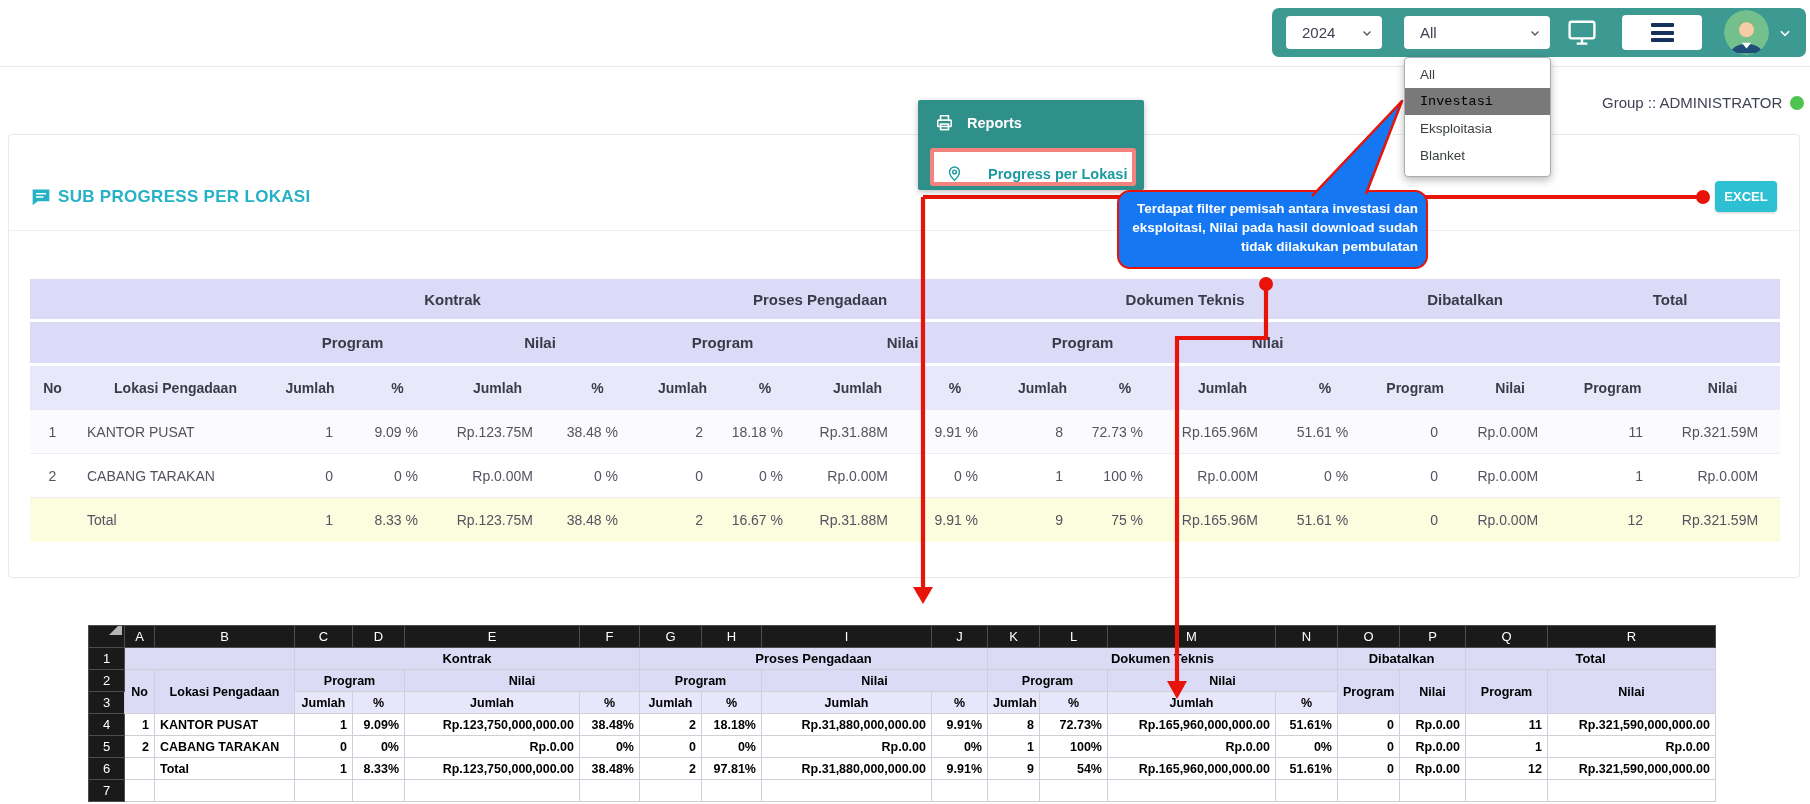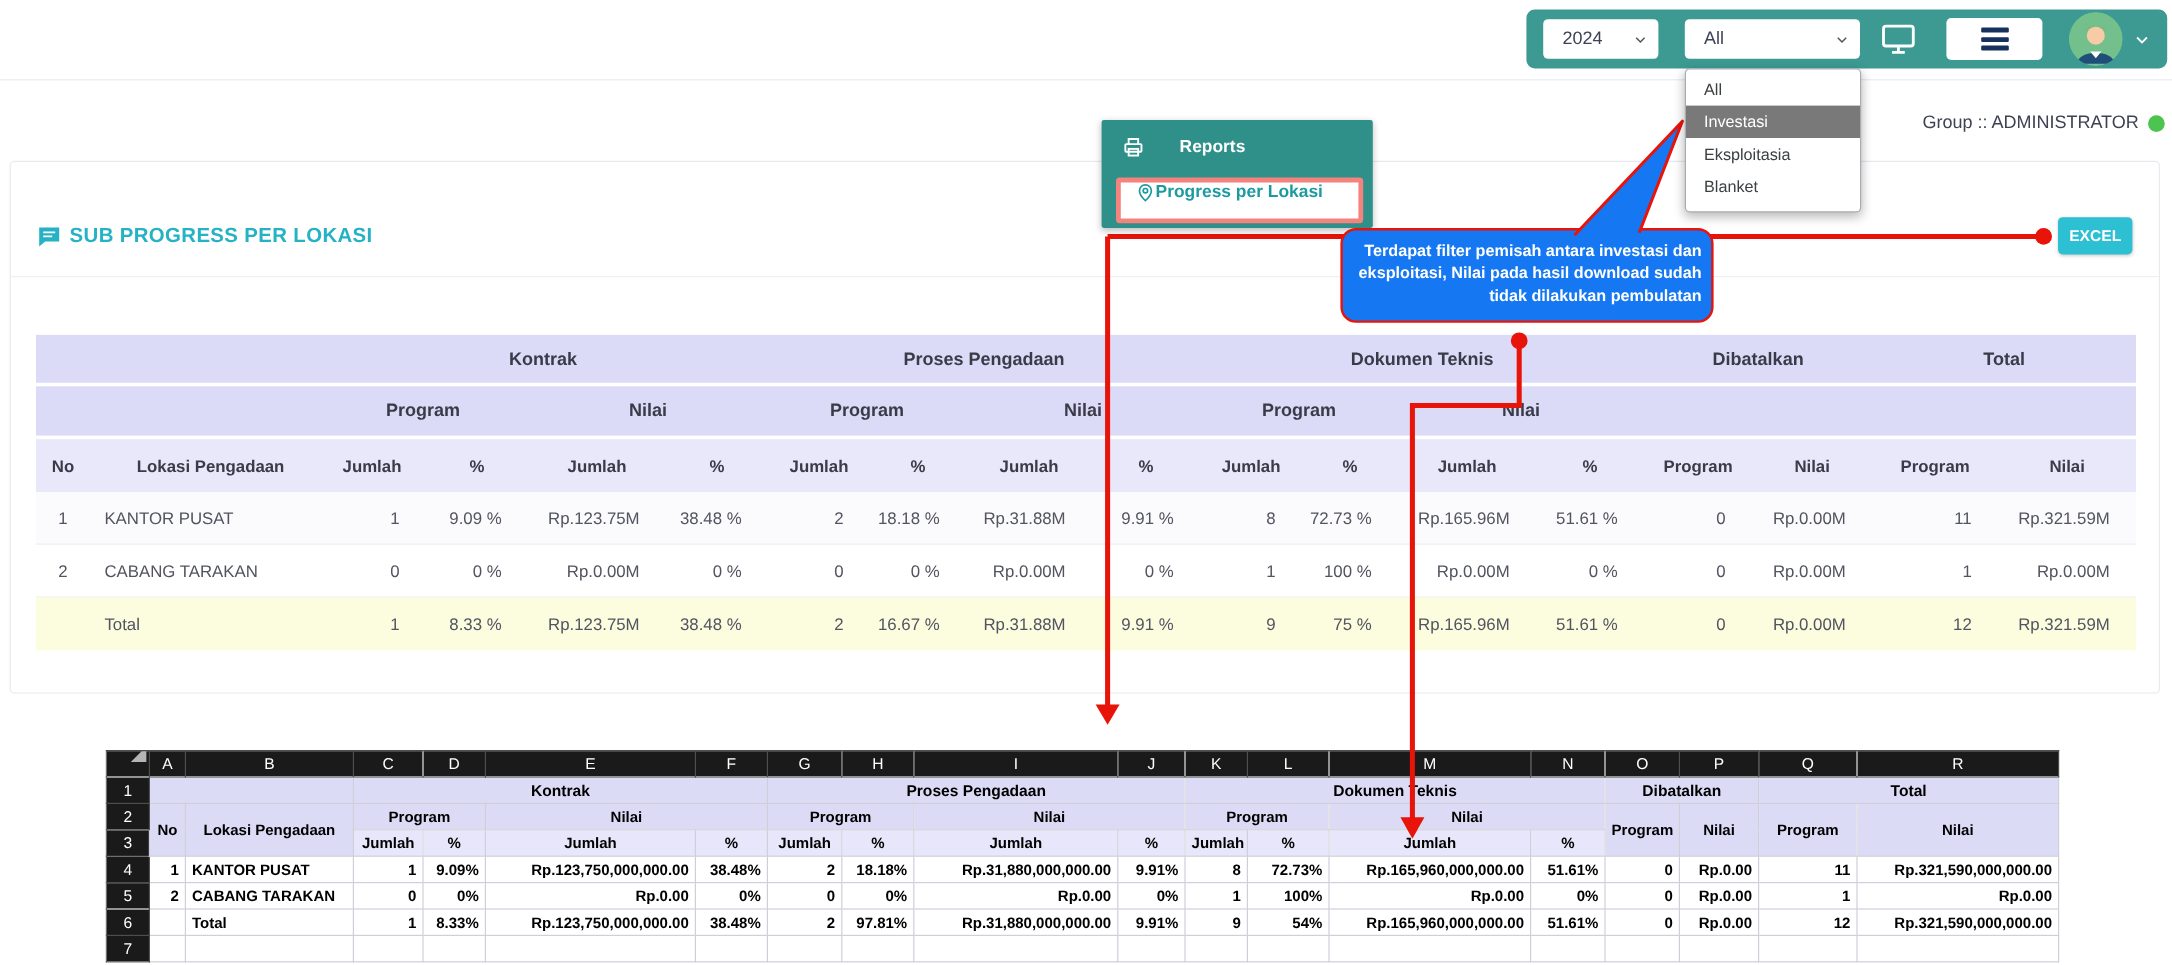--- a/index.html
+++ b/index.html
@@ -18,38 +18,38 @@
   .tb-burger{position:absolute;left:350px;top:7px;width:80px;height:35px;background:#fff;border-radius:4px;
              display:flex;flex-direction:column;justify-content:center;align-items:center;gap:3.5px;cursor:pointer;}
   .tb-burger span{display:block;width:23px;height:4px;background:#16325c;border-radius:1px;}
   .tb-avatar{position:absolute;left:452px;top:2px;width:45px;height:45px;border-radius:50%;overflow:hidden;cursor:pointer;}
   .tb-caret{position:absolute;left:506px;top:18px;cursor:pointer;}
 
   
   .ddmenu{position:absolute;left:1404px;top:57px;width:147px;background:#fff;border:1px solid #a9adb3;
           border-radius:4px;box-shadow:0 3px 9px rgba(0,0,0,.28);padding:3px 0 7px;z-index:9;box-sizing:border-box;}
   .dd-item{height:27px;line-height:27px;padding-left:15px;font-size:13.5px;color:#3c4043;cursor:pointer;}
-  .dd-item.sel{background:#797979;color:#ffffff;}
+  .dd-item.sel{background:#797979;color:#000000;font-family:Liberation Mono, monospace;}
 
   
   .top-divider{position:absolute;left:0;top:66px;width:1810px;height:1px;background:#e9eaee;}
   .nav-strip{position:absolute;left:20px;top:88px;width:1236px;height:33px;background:#f0f0f4;border-radius:3px;}
   .nav-item{position:absolute;top:0;line-height:33px;font-weight:bold;font-size:14.5px;color:#63656e;cursor:pointer;}
   .nav-dash{left:92px;} .nav-mon{left:302px;}
   .group-label{position:absolute;left:1602px;top:94px;display:flex;align-items:center;gap:8px;
                font-size:15px;color:#3f4254;}
   .group-dot{width:14px;height:14px;border-radius:50%;background:#4dc44f;}
 
   
   .reports{position:absolute;left:918px;top:100px;width:226px;height:90px;background:#2e9089;
            border-radius:2px;box-shadow:0 2px 6px rgba(0,0,0,.25);z-index:5;}
-  .reports-title{display:flex;align-items:center;gap:29px;padding:13px 0 0 17px;color:#fff;
+  .reports-title{display:flex;align-items:center;gap:13px;padding:13px 0 0 17px;color:#fff;
                  font-weight:bold;font-size:14.5px;cursor:pointer;}
   .reports-sub{position:absolute;left:12px;top:48px;width:186px;height:30px;background:#fff;
-               border:4px solid #f4837d;border-radius:3px;display:flex;align-items:flex-start;gap:0;
+               border:4px solid #f4837d;border-radius:3px;display:flex;align-items:flex-end;gap:25px;
                padding-left:12px;color:#1d9aa0;font-weight:bold;font-size:14.5px;cursor:pointer;}
 
   
   .card{position:absolute;left:8px;top:134px;width:1792px;height:444px;background:#fff;
         border:1px solid #e8eaf0;border-radius:4px;z-index:1;box-sizing:border-box;}
   .heading{position:absolute;left:22px;top:52px;display:flex;align-items:center;gap:7px;}
   .heading .ttl{font-weight:bold;font-size:17px;letter-spacing:.3px;color:#25b2c4;}
   .excel-btn{position:absolute;right:22px;top:46px;width:62px;height:31px;background:#2cc0d2;border:none;
              border-radius:4px;color:#fff;font-weight:bold;font-size:13px;font-family:"Liberation Sans",sans-serif;
              cursor:pointer;box-shadow:0 1px 3px rgba(0,0,0,.2);}

